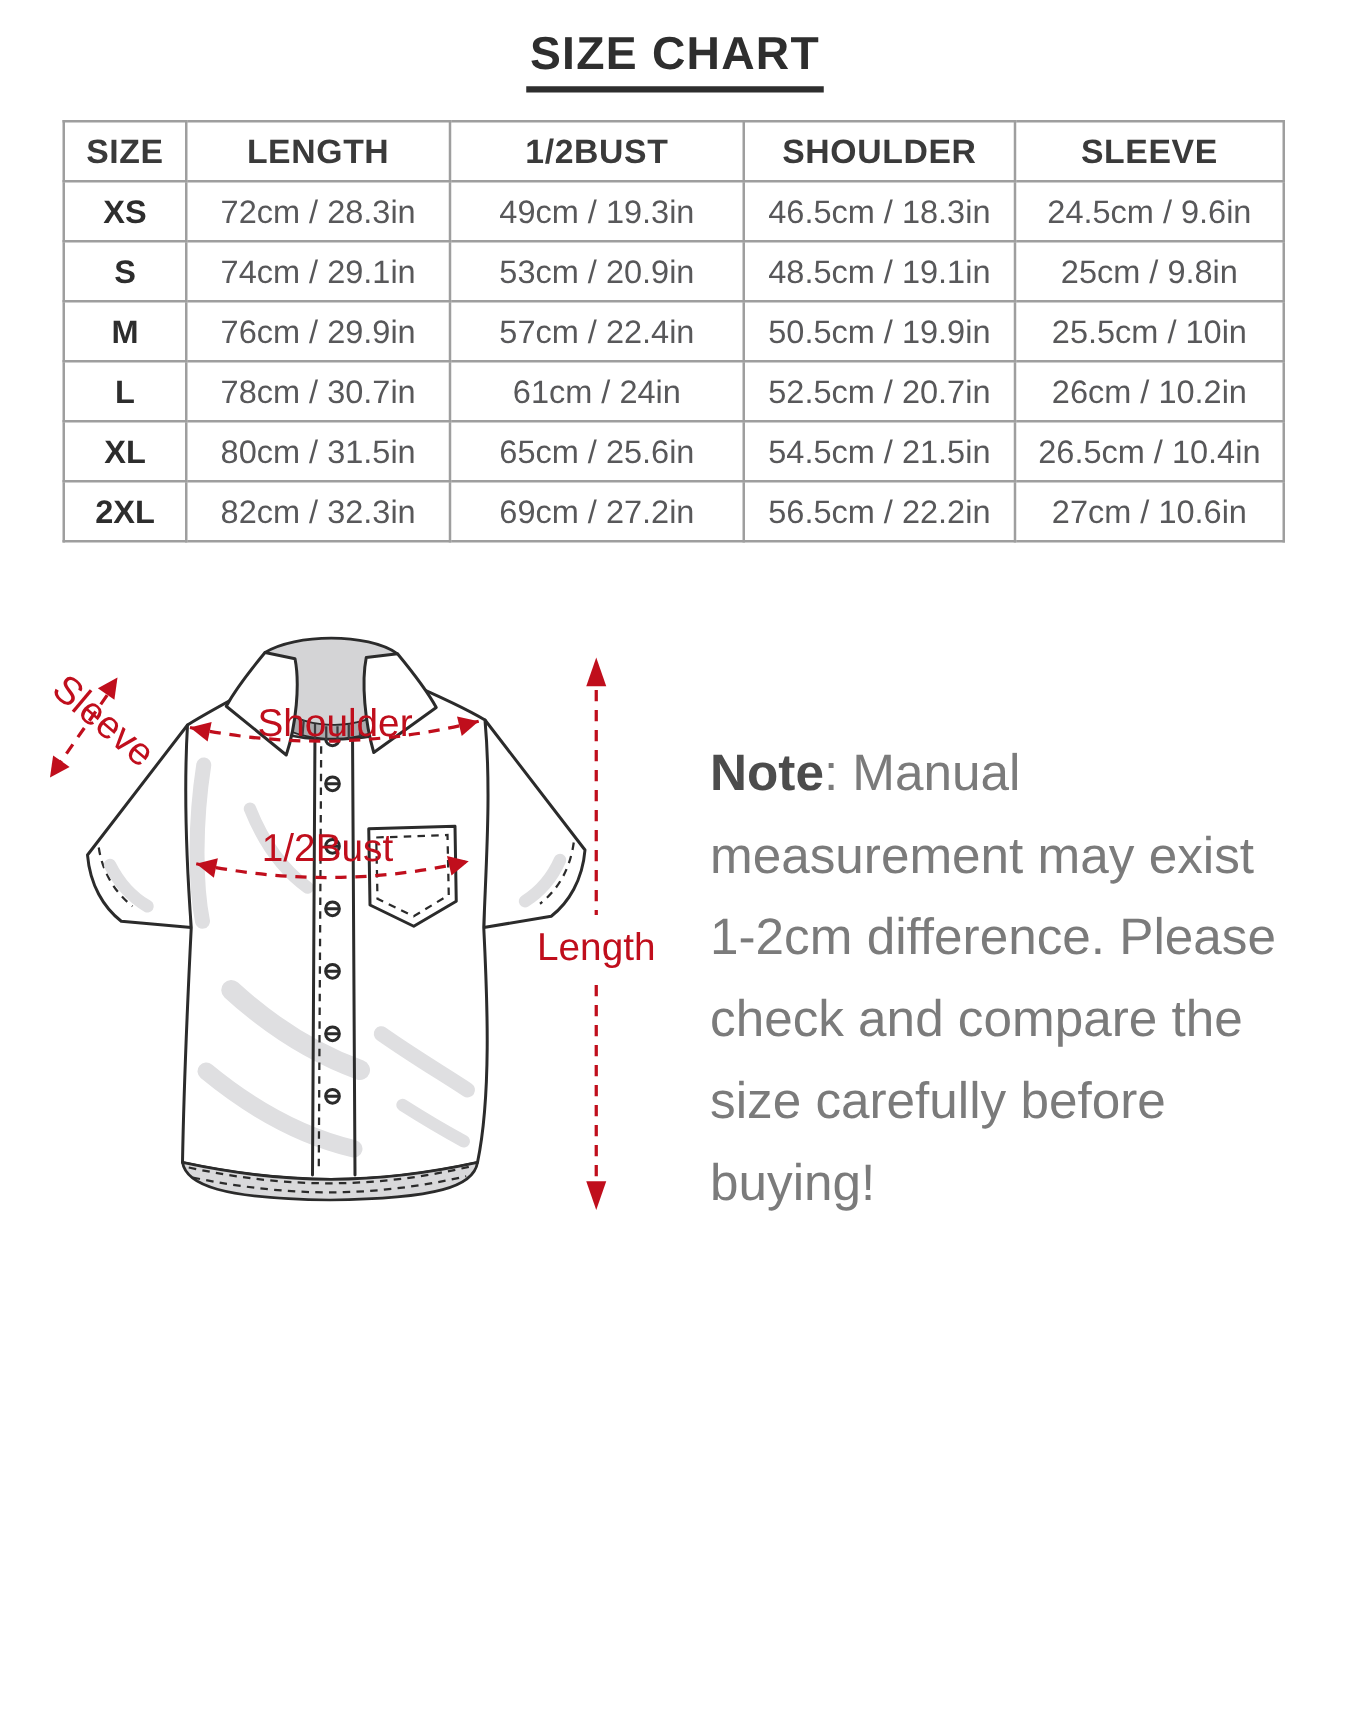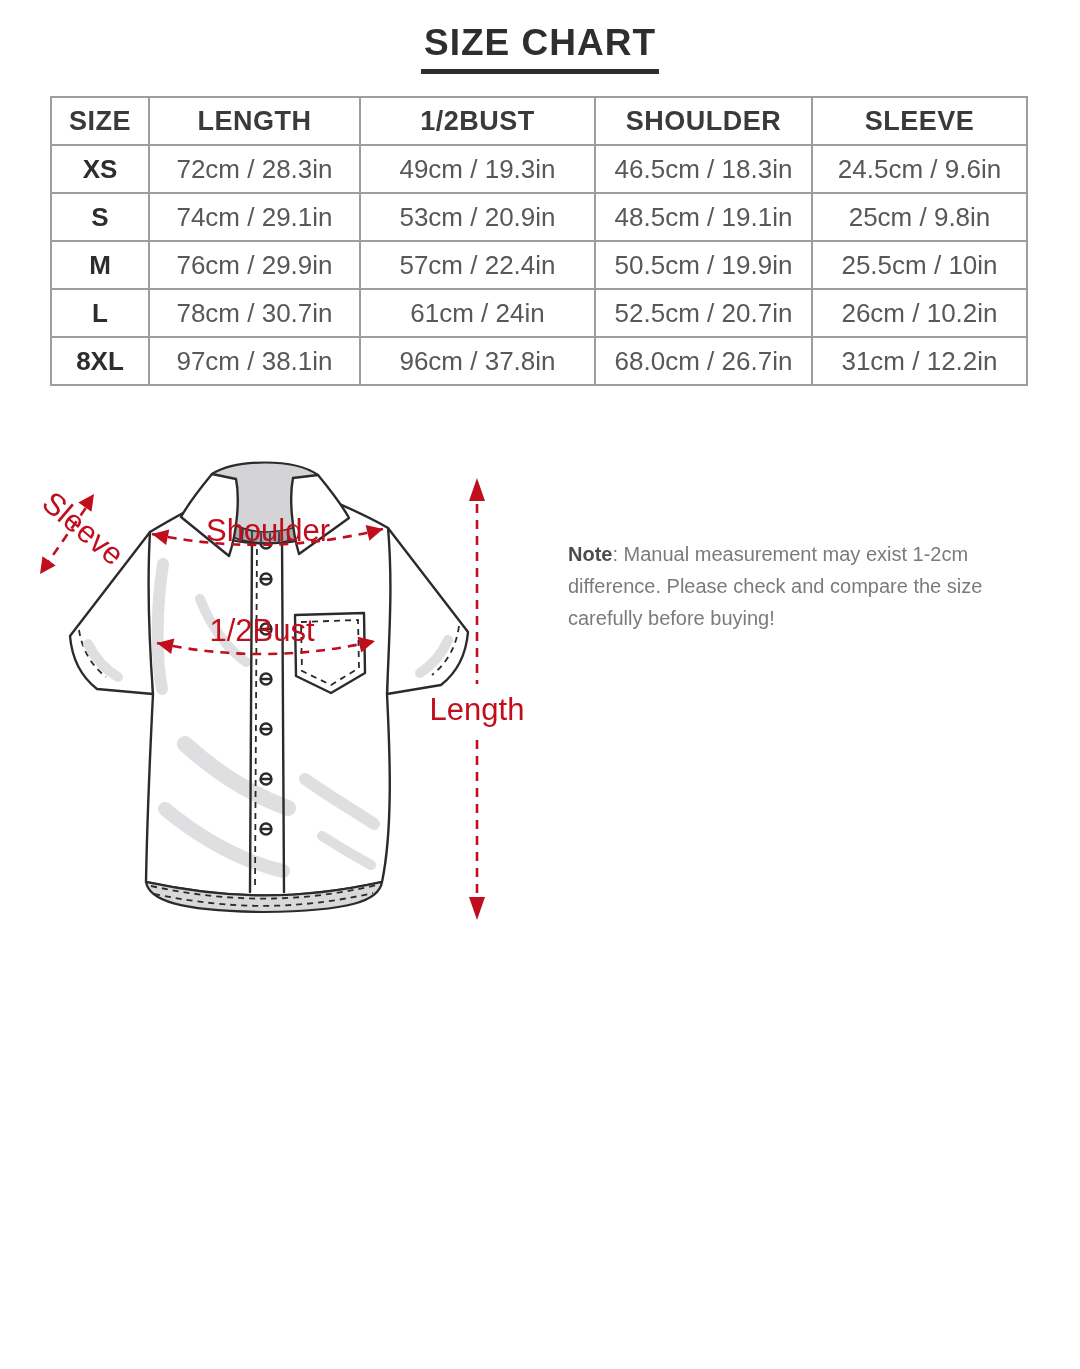--- a/index.html
+++ b/index.html
@@ -35,21 +35,21 @@
   .size-table th {
     font-size:27px; font-weight:bold; color:#3a3a3a; letter-spacing:0.5px;
   }
   .size-table td { font-size:26px; color:#58585a; }
   .size-table td.size-cell { font-weight:bold; color:#2d2d2d; }
 
   .bottom { display:flex; align-items:flex-start; }
   .diagram { flex:0 0 540px; margin-top:58px; }
   .note {
     width:478px; margin-top:152px; margin-left:28px;
-    font-size:20px; line-height:1.6; color:#7b7b7b;
+    font-size:41px; line-height:1.6; color:#7b7b7b;
   }
   .note .note-label { font-weight:bold; color:#4c4c4c; }
 
   
   .ln { fill:none; stroke:#2b2b2b; stroke-width:2.4; stroke-linejoin:round; stroke-linecap:round; }
   .fw { fill:#ffffff; stroke:#2b2b2b; stroke-width:2.4; stroke-linejoin:round; }
   .shade { fill:none; stroke:#dfdfe1; stroke-linecap:round; }
   .dash { fill:none; stroke:#2b2b2b; stroke-width:1.8; stroke-dasharray:6 5; stroke-linecap:butt; }
   .red-dash { fill:none; stroke:#c00e1c; stroke-width:2.6; stroke-dasharray:9 7; }
   .red-fill { fill:#c00e1c; stroke:none; }
@@ -105,34 +105,41 @@
   </tr>
 
   <tr>
     <td class="size-cell">L</td>
     <td>78cm / 30.7in</td>
     <td>61cm / 24in</td>
     <td>52.5cm / 20.7in</td>
     <td>26cm / 10.2in</td>
   </tr>
 
-
-
-
-
-
-
-
-  <tr>
-    <td class="size-cell">8XL</td>
-    <td>97cm / 38.1in</td>
-    <td>96cm / 37.8in</td>
-    <td>68.0cm / 26.7in</td>
-    <td>31cm / 12.2in</td>
-  </tr>
+  <tr>
+    <td class="size-cell">XL</td>
+    <td>80cm / 31.5in</td>
+    <td>65cm / 25.6in</td>
+    <td>54.5cm / 21.5in</td>
+    <td>26.5cm / 10.4in</td>
+  </tr>
+
+  <tr>
+    <td class="size-cell">2XL</td>
+    <td>82cm / 32.3in</td>
+    <td>69cm / 27.2in</td>
+    <td>56.5cm / 22.2in</td>
+    <td>27cm / 10.6in</td>
+  </tr>
+
+
+
+
+
+
 
 </tbody>
 </table>
 
 <div class="bottom">
 
   <svg class="diagram" width="540" height="480" viewBox="0 0 540 480" xmlns="http://www.w3.org/2000/svg">
 
     <g>
       <path class="fw" d="M150,88 L70,192 C72,216 83,234 97,245 L153,250 Z"></path>

